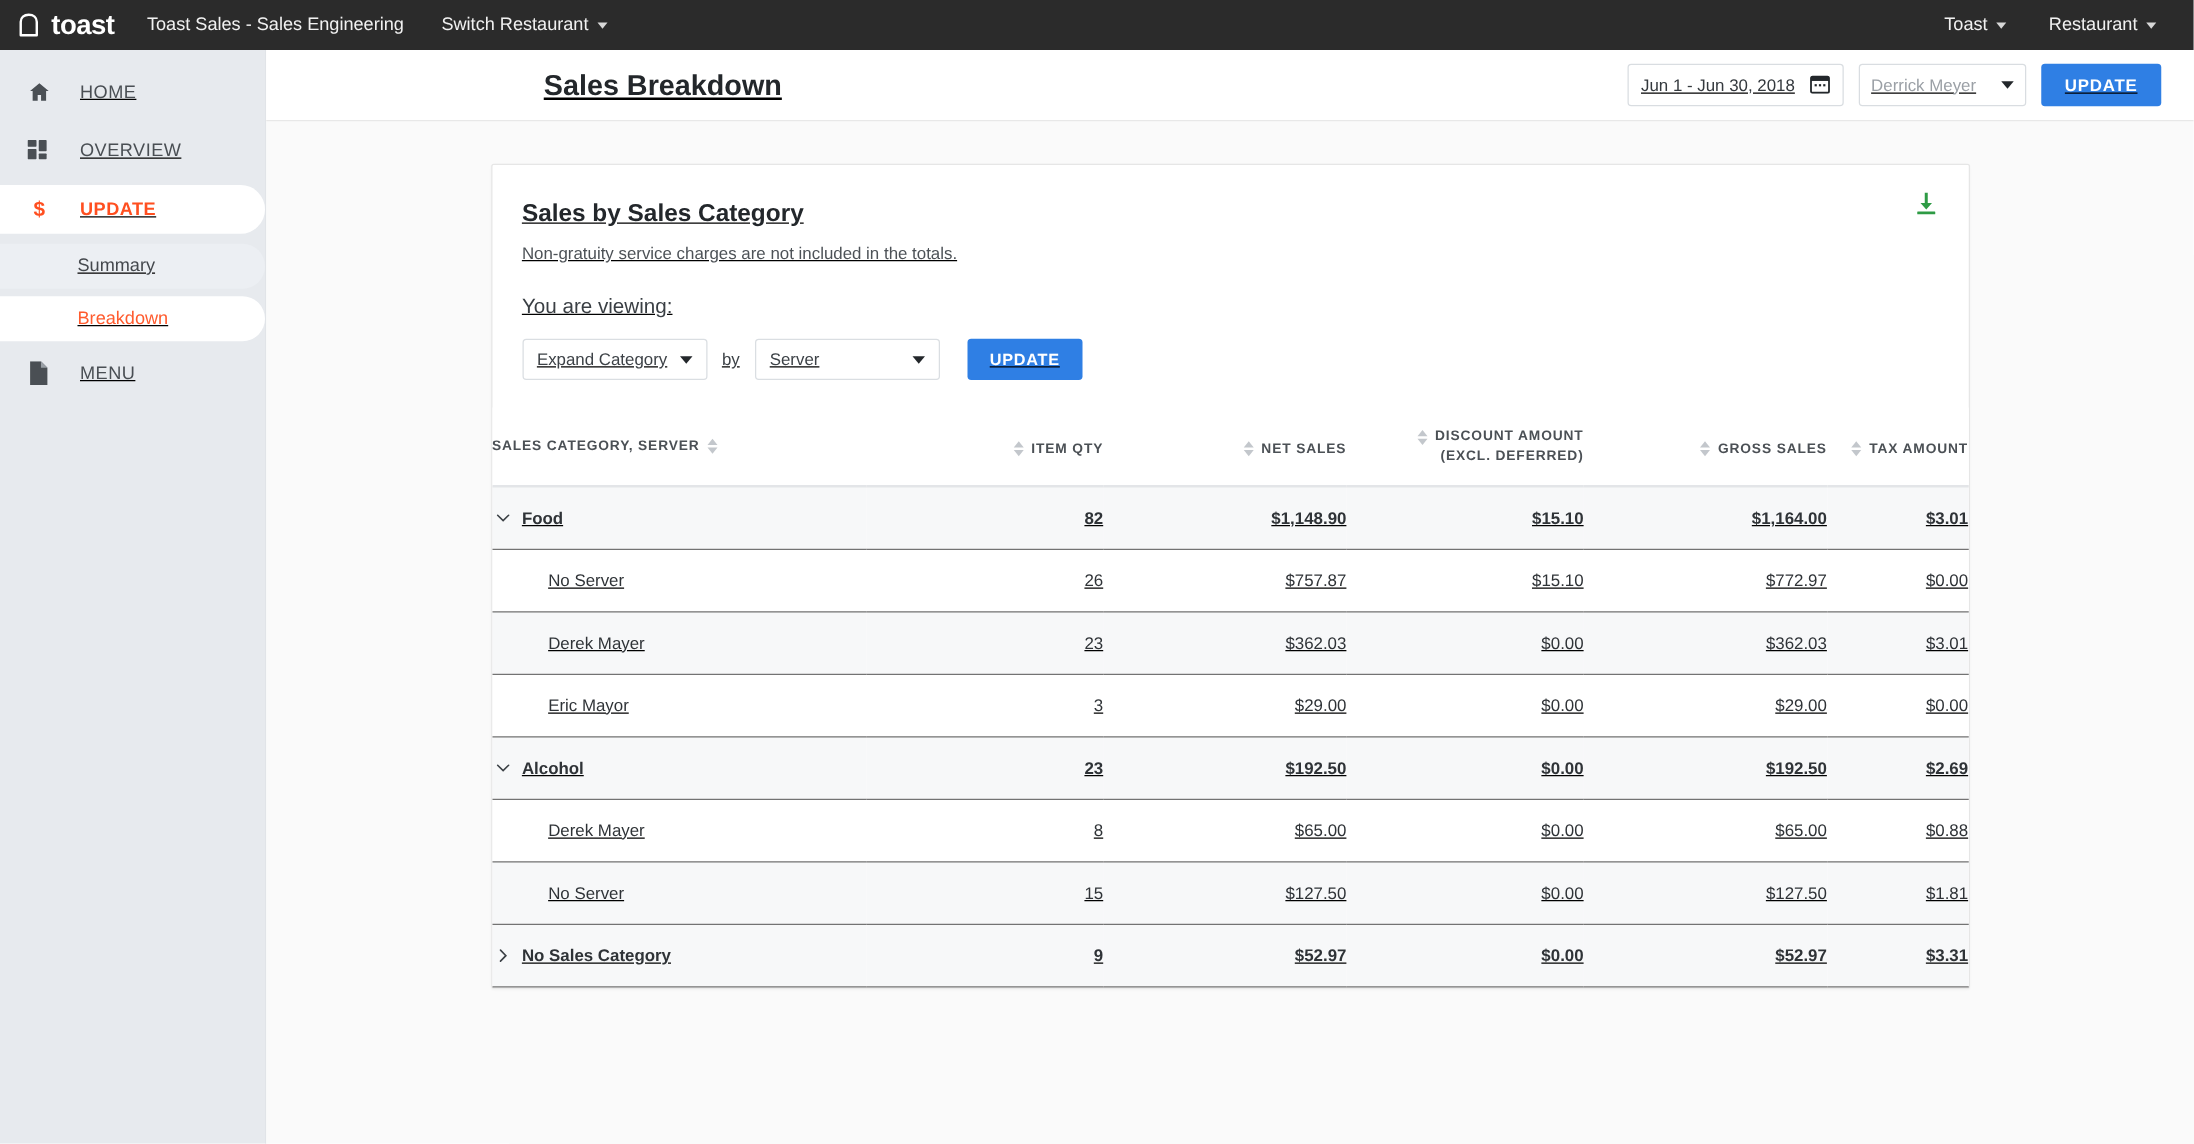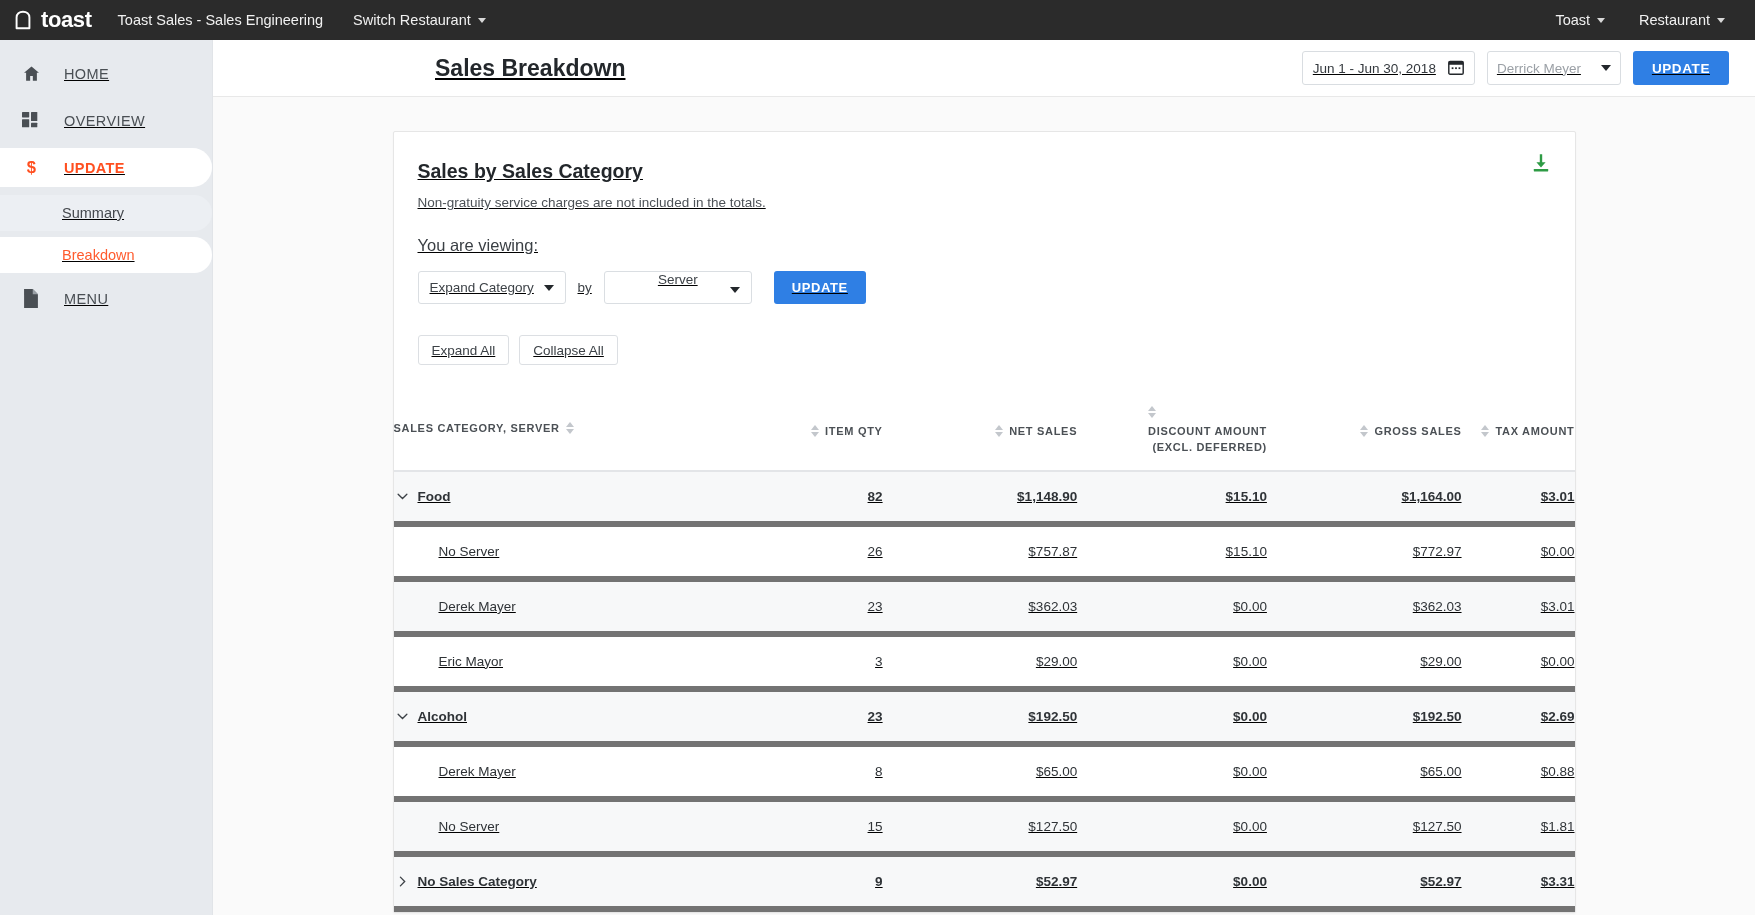--- a/index.html
+++ b/index.html
@@ -135,21 +135,21 @@
     cursor: pointer; line-height: 0;
   }
 
   .filters { display: flex; align-items: center; gap: 12px; margin-top: 16px; }
   .fselect {
     height: 33px; border: 1px solid #dadee2; border-radius: 3px;
     background: #fff; display: flex; align-items: center;
     padding: 0 11px; font-size: 13.5px; color: #3d4247; cursor: pointer;
   }
   .fselect.w1 { width: 148px; }
-  .fselect.w2 { width: 148px; flex-direction: column; }
+  .fselect.w2 { width: 148px; }
   .fselect .caret-dark {
     margin-left: auto;
     width: 0; height: 0;
     border-left: 5px solid transparent;
     border-right: 5px solid transparent;
     border-top: 6px solid #23272b;
   }
   .by-word { font-size: 13.5px; color: #3d4247; }
   .btn-update-sm {
     height: 33px; padding: 0 18px;
@@ -185,21 +185,21 @@
     display: block; width: 0; height: 0;
     border-left: 4px solid transparent;
     border-right: 4px solid transparent;
   }
   .sorter i.up   { border-bottom: 5px solid #c3c7cc; }
   .sorter i.down { border-top: 5px solid #c3c7cc; }
   .th-2line { display:inline-block; text-align:right; line-height: 1.45; }
 
   table.sales tbody td {
     font-size: 13.5px; color: #2f3337;
-    padding: 17px 0; border-bottom: 6px solid #737373;
+    padding: 17px 0; border-bottom: 1px solid #737373;
     vertical-align: middle;
   }
   td.c-name { text-align: left; padding-left: 17px; }
   td.c-num  { text-align: right; padding-right: 17px; }
   tr.group td { font-weight: bold; background: #f7f8f9; color: #1f2327; }
   tr.child-a td { background: #ffffff; }
   tr.child-b td { background: #f7f8f9; }
   .name-cell { display: flex; align-items: center; }
   .chev {
     width: 18px; min-width:18px; margin-right: 6px;
@@ -346,24 +346,20 @@
               <span class="caret-dark"></span>
             </div>
             <span class="by-word">by</span>
             <div class="fselect w2">
               <span>Server</span>
               <span class="caret-dark"></span>
             </div>
             <button class="btn-update-sm">UPDATE</button>
           </div>
 
-          <div class="expcol">
-            <button class="btn-plain">Expand All</button>
-            <button class="btn-plain">Collapse All</button>
-          </div>
         </div>
 
         <table class="sales">
           <thead>
             <tr>
               <th class="c-name w-name">
                 <span class="th-in">
                   <span>SALES CATEGORY, SERVER</span>
                   <span class="sorter">
                       <i class="up"></i>
@@ -383,21 +379,21 @@
               <th class="c-num w-net">
                 <span class="th-in">
                   <span class="sorter">
                       <i class="up"></i>
                       <i class="down"></i>
                     </span>
                   <span>NET SALES</span>
                 </span>
               </th>
               <th class="c-num w-disc">
-                <span class="th-in" style="align-items:flex-start;flex-direction:column;">
+                <span class="th-in" style="align-items:flex-start;">
                   <span class="sorter" style="margin-top:2px;">
                       <i class="up"></i>
                       <i class="down"></i>
                     </span>
                   <span class="th-2line">
                     <span>DISCOUNT AMOUNT</span><br>
                     <span>(EXCL. DEFERRED)</span>
                   </span>
                 </span>
               </th>

